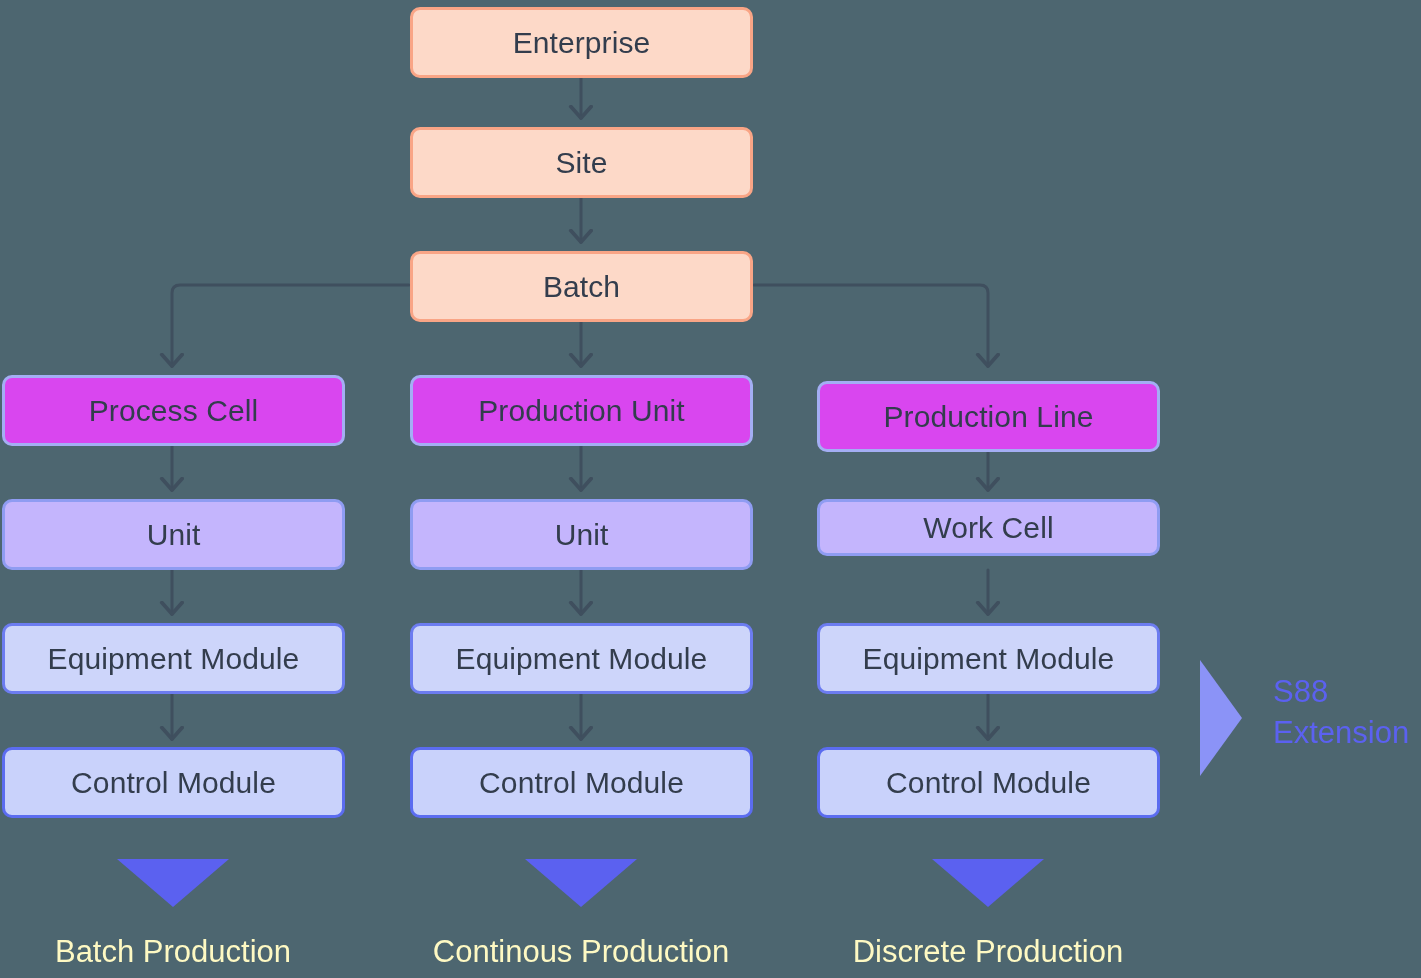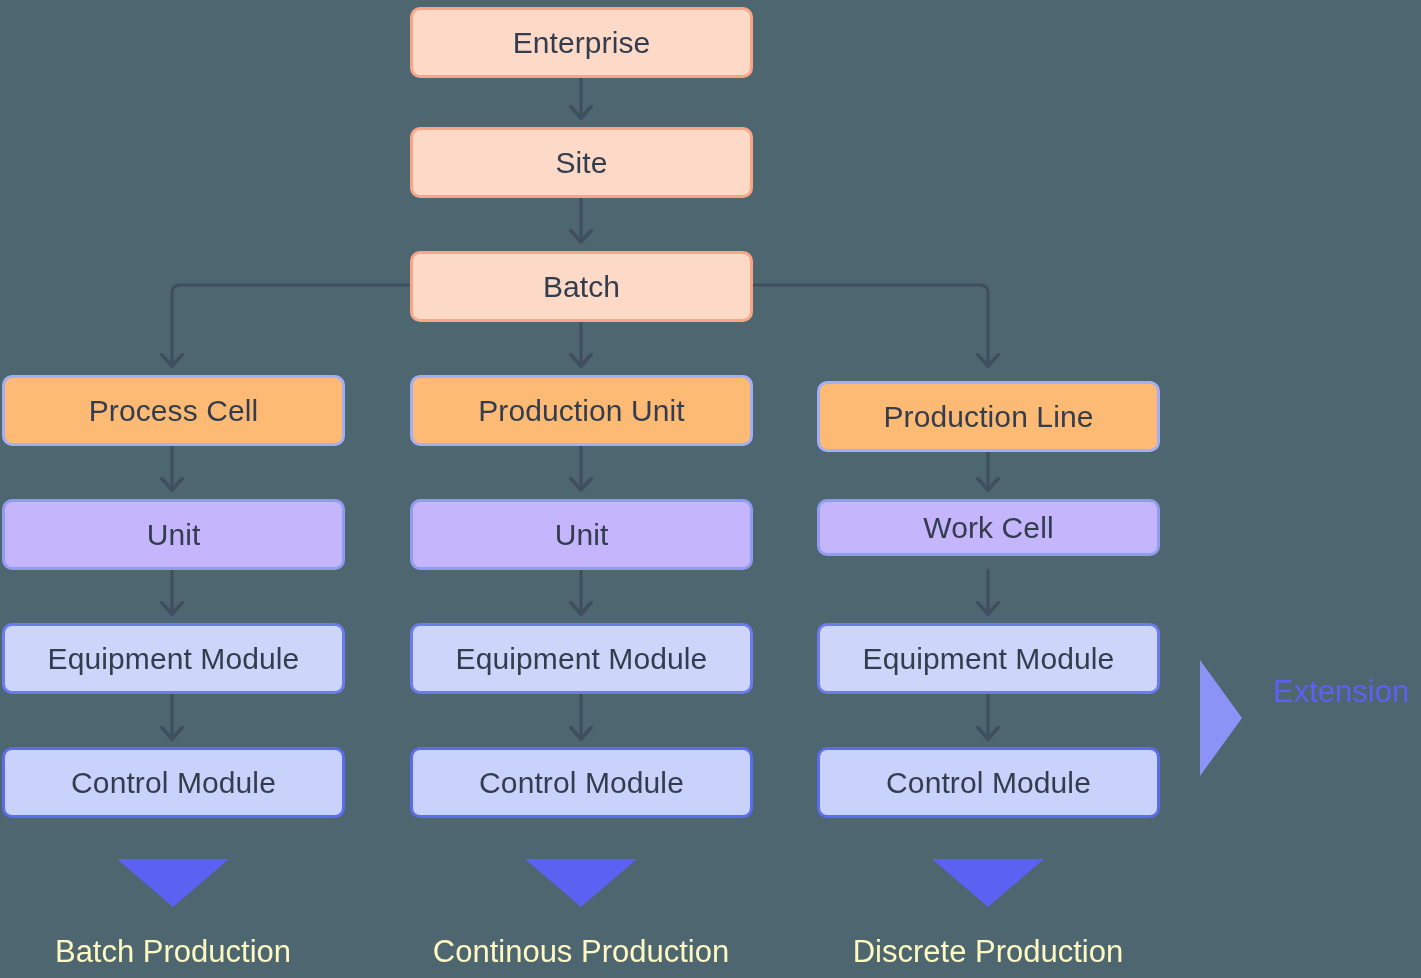--- a/index.html
+++ b/index.html
@@ -36,21 +36,21 @@
     letter-spacing: 0.1px;
     white-space: nowrap;
   }
 
   
   .tier-top {           
     background: #fdd9c8;
     border-color: #f9a586;
   }
   .tier-l1 {            
-    background: #fdba74;
+    background: #d946ef;
     border-color: #a4aef4;
   }
   .tier-l2 {            
     background: #c4b5fd;
     border-color: #8f9cf2;
   }
   .tier-l3 {            
     background: #cdd5fa;
     border-color: #6c7cf0;
   }
@@ -199,16 +199,17 @@
   <div class="outcome-label" style="left:0px; top:934px; width:346px;">Batch Production</div>
   <div class="outcome-label" style="left:408px; top:934px; width:346px;">Continous Production</div>
   <div class="outcome-label" style="left:815px; top:934px; width:346px;">Discrete Production</div>
 
   <div class="s88-arrow" style="left:1196px; top:656px; width:50px; height:124px;">
     <svg width="50" height="124" viewBox="0 0 50 124">
       <path d="M4,4 L46,62 L4,120 Z" fill="#8b93f7"></path>
     </svg>
   </div>
   <div class="s88-text" style="left:1273px; top:672px;">
+    <div>S88</div>
     <div>Extension</div>
   </div>
 
 </div>
 
 </body></html>

